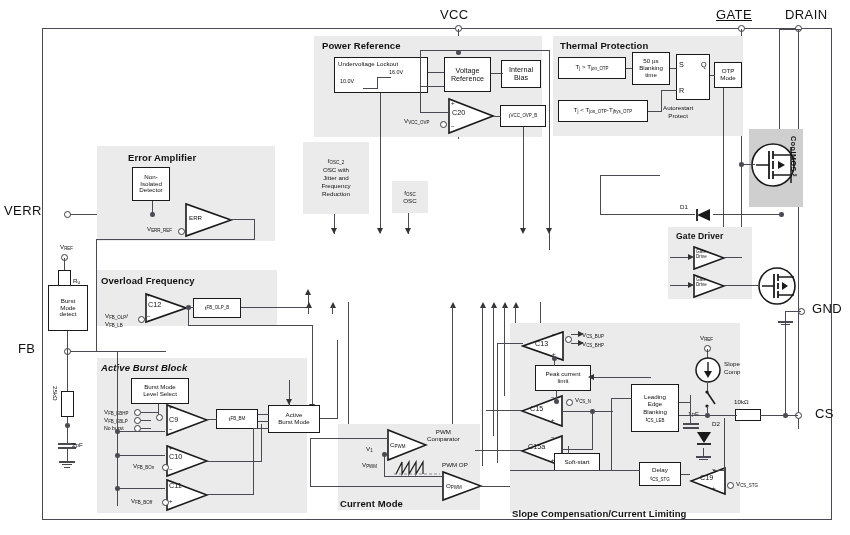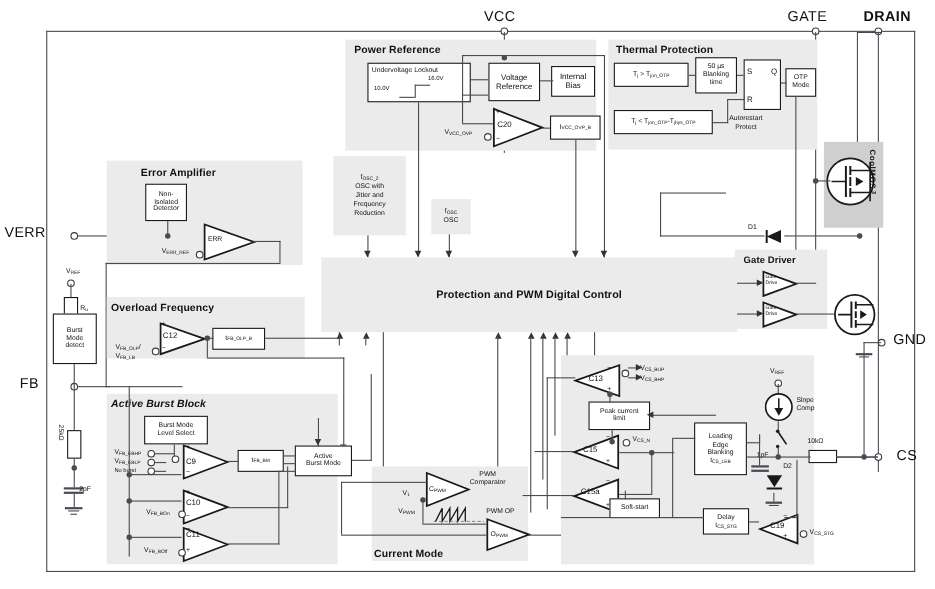--- a/index.html
+++ b/index.html
@@ -33,25 +33,25 @@
 
   <div class="abs wire wh" style="left:42px;top:28px;width:790px;"></div>
   <div class="abs wire wv" style="left:42px;top:28px;height:492px;"></div>
   <div class="abs wire wh" style="left:42px;top:519px;width:790px;"></div>
   <div class="abs wire wv" style="left:831px;top:28px;height:492px;"></div>
 
   <div class="abs pin" style="left:440px;top:7px;">VCC</div>
   <div class="abs circ" style="left:455px;top:25px;"></div>
   <div class="abs wire wv" style="left:458px;top:29px;height:110px;"></div>
 
-  <div class="abs pin" style="left:716px;top:7px;">GATE</div>
+  <div class="abs pin" style="left:716px;top:7px;text-decoration:underline;">GATE</div>
   <div class="abs circ" style="left:738px;top:25px;"></div>
   <div class="abs wire wv" style="left:741px;top:29px;height:245px;"></div>
 
-  <div class="abs pin" style="left:785px;top:7px;font-weight:bold;">DRAIN</div>
+  <div class="abs pin" style="left:785px;top:7px;">DRAIN</div>
   <div class="abs circ" style="left:795px;top:25px;"></div>
   <div class="abs wire wv" style="left:798px;top:29px;height:400px;"></div>
   <div class="abs wire wh" style="left:779px;top:29px;width:22px;"></div>
   <div class="abs wire wv" style="left:779px;top:29px;height:130px;"></div>
 
   <div class="abs pin" style="left:4px;top:203px;">VERR</div>
   <div class="abs circ" style="left:64px;top:211px;"></div>
   <div class="abs wire wh" style="left:70px;top:214px;width:114px;"></div>
 
   <div class="abs pin" style="left:18px;top:341px;">FB</div>
@@ -286,23 +286,20 @@
   </div>
   <div class="abs wire wv" style="left:334px;top:214px;height:20px;"></div>
   <div class="abs arrow ar-d" style="left:331px;top:228px;"></div>
   <div class="abs wire wv" style="left:408px;top:213px;height:21px;"></div>
   <div class="abs arrow ar-d" style="left:405px;top:228px;"></div>
   <div class="abs arrow ar-d" style="left:377px;top:228px;"></div>
   <div class="abs arrow ar-d" style="left:520px;top:228px;"></div>
   <div class="abs arrow ar-d" style="left:546px;top:228px;"></div>
   <div class="abs arrow ar-d" style="left:720px;top:228px;"></div>
 
-  <div class="abs grp" style="left:292px;top:234px;width:378px;height:68px;display:flex;align-items:center;justify-content:center;">
-    <span class="ttl" style="font-size:9.8px;">Protection and PWM Digital Control</span>
-  </div>
 
   <div class="abs arrow ar-u" style="left:306px;top:302px;"></div>
   <div class="abs arrow ar-u" style="left:330px;top:302px;"></div>
   <div class="abs arrow ar-u" style="left:450px;top:302px;"></div>
   <div class="abs arrow ar-u" style="left:480px;top:302px;"></div>
   <div class="abs arrow ar-u" style="left:491px;top:302px;"></div>
   <div class="abs arrow ar-u" style="left:502px;top:302px;"></div>
   <div class="abs arrow ar-u" style="left:513px;top:302px;"></div>
   <div class="abs wire wv" style="left:308px;top:306px;height:8px;"></div>
   <div class="abs wire wv" style="left:332px;top:306px;height:8px;"></div>
@@ -393,20 +390,21 @@
   </svg>
   <svg class="abs" style="left:441px;top:470px;" width="42" height="32">
     <polygon points="2,2 2,30 40,16" fill="#fff" stroke="#1a1a1a" stroke-width="1.6"></polygon>
   </svg>
   <div class="abs t6" style="left:446px;top:482px;"><span>O</span><sub>PWM</sub></div>
   <div class="abs t6" style="left:442px;top:461px;">PWM OP</div>
   <div class="abs wire wh" style="left:480px;top:486px;width:60px;"></div>
   <div class="abs wire wh" style="left:310px;top:438px;width:78px;"></div>
 
   <div class="abs grp" style="left:510px;top:323px;width:230px;height:190px;"></div>
+  <div class="abs ttl" style="left:512px;top:508px;">Slope Compensation/Current Limiting</div>
 
   <svg class="abs" style="left:521px;top:330px;" width="44" height="32">
     <polygon points="42,2 42,30 2,16" fill="#fff" stroke="#1a1a1a" stroke-width="1.6"></polygon>
   </svg>
   <div class="abs t7" style="left:535px;top:339px;">C13</div>
   <div class="abs t6" style="left:552px;top:331px;">−</div>
   <div class="abs t6" style="left:552px;top:350px;">+</div>
   <div class="abs circ" style="left:565px;top:336px;"></div>
   <div class="abs t6" style="left:582px;top:331px;"><span>V</span><sub>CS_BUP</sub></div>
   <div class="abs t6" style="left:582px;top:340px;"><span>V</span><sub>CS_BHP</sub></div>

